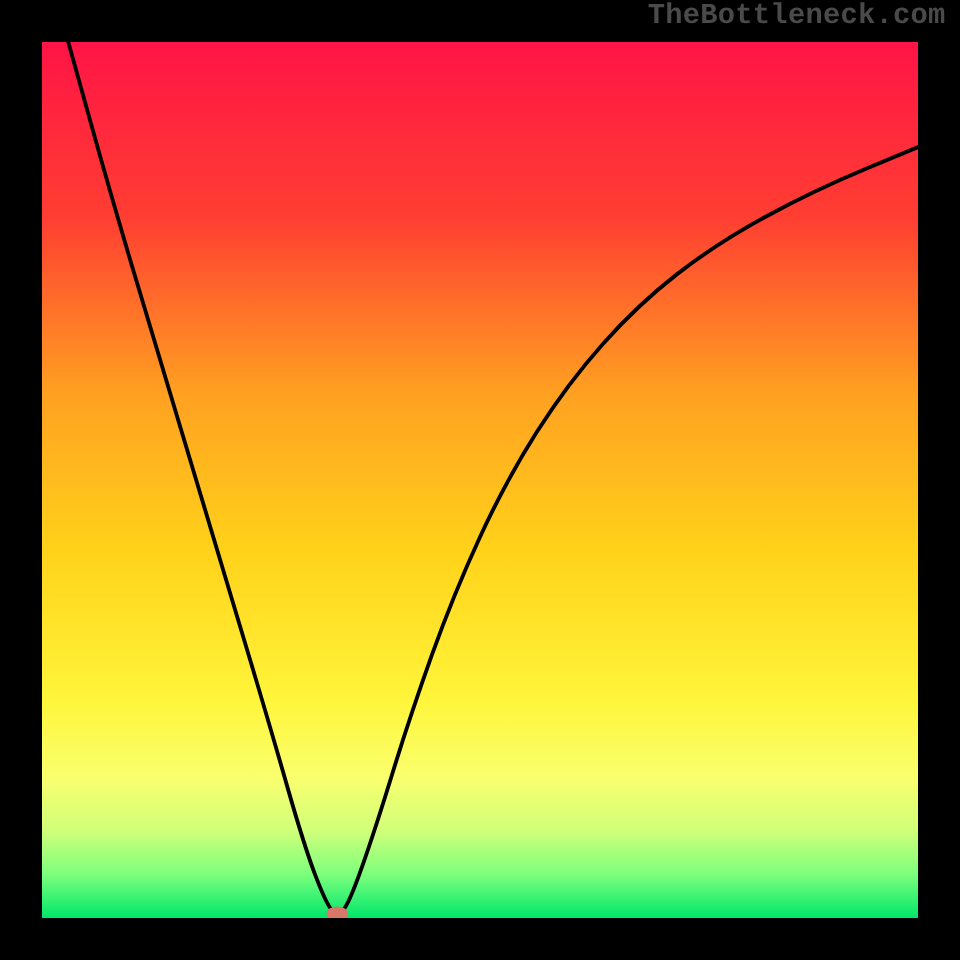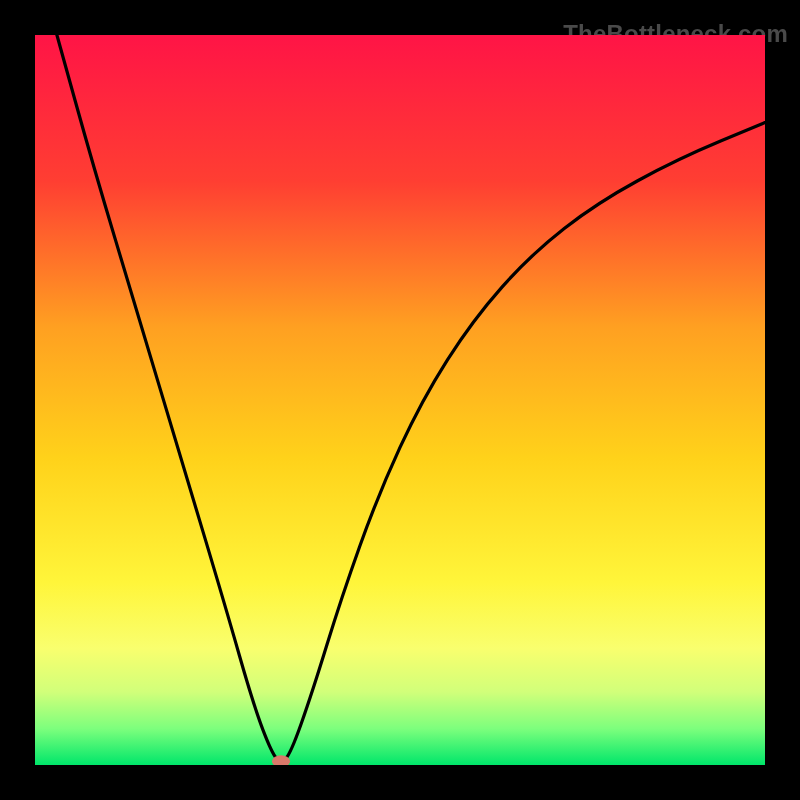--- a/index.html
+++ b/index.html
@@ -12,27 +12,27 @@
     overflow: hidden;
   }
   .frame {
     position: relative;
     width: 800px;
     height: 800px;
     background: #000;
   }
   .watermark {
     position: absolute;
-    top: 20px;
+    top: 0;
     right: 12px;
     color: #4a4a4a;
     font-size: 24px;
     font-weight: 600;
     letter-spacing: 0.2px;
-    font-family: Liberation Sans, sans-serif;
+    font-family: Liberation Mono, monospace;
   }
   .plot {
     position: absolute;
     left: 35px;
     top: 35px;
     width: 730px;
     height: 730px;
   }
 </style>
 </head>

